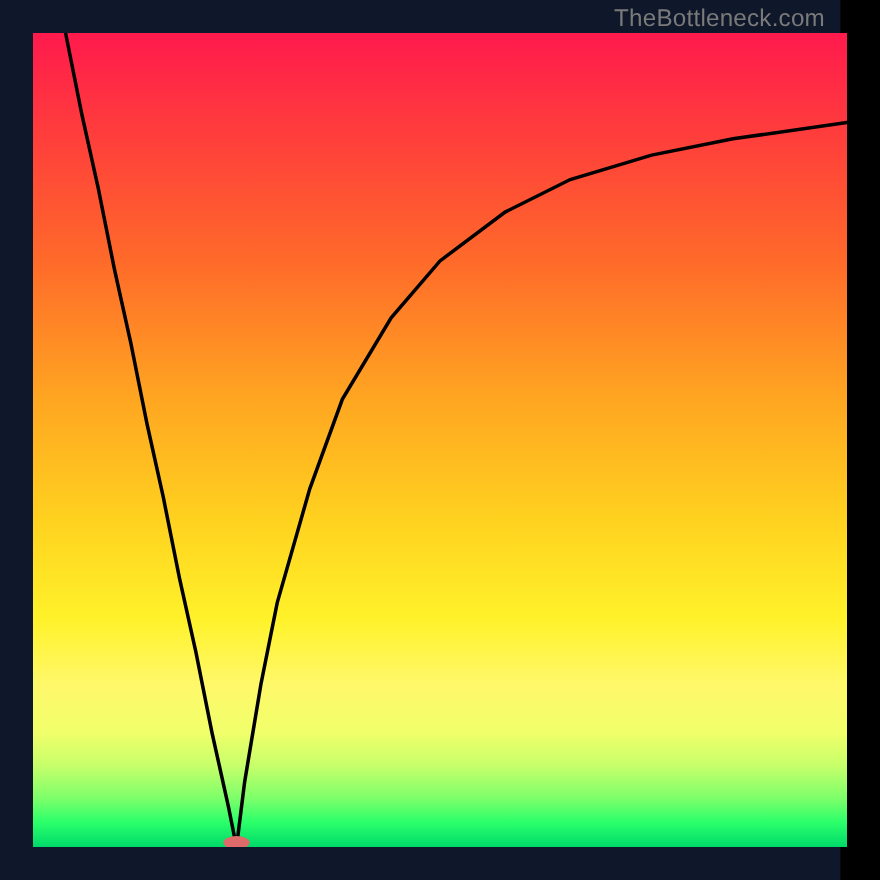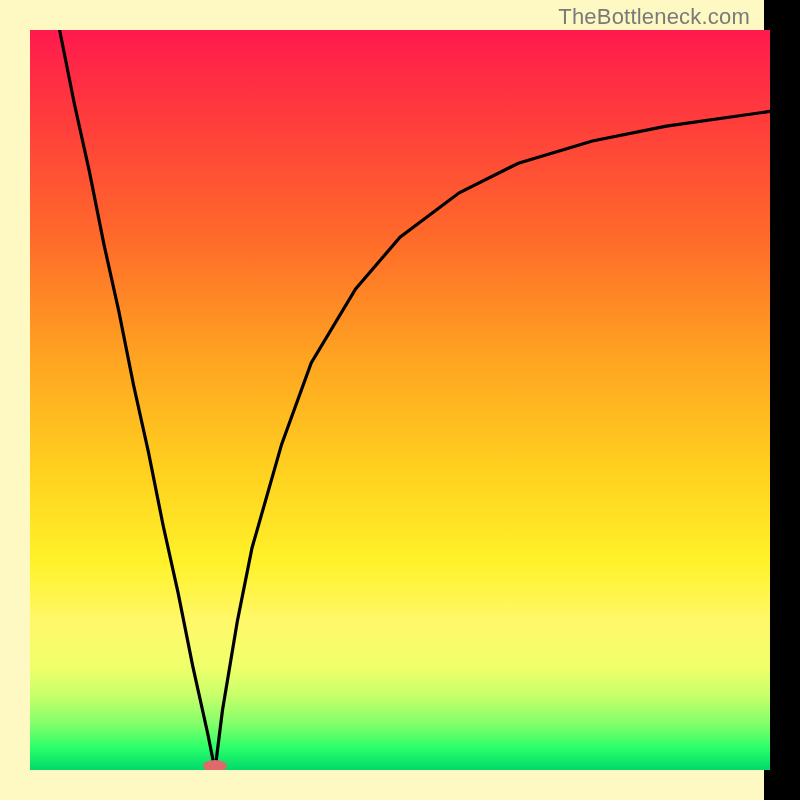--- a/index.html
+++ b/index.html
@@ -8,21 +8,21 @@
     width: 800px;
     height: 800px;
     overflow: hidden;
     background: #000;
     font-family: Arial, Helvetica, sans-serif;
   }
   .frame {
     position: relative;
     width: 764px;
     height: 800px;
-    background: #fef9c3;
+    background: #0f172a;
   }
   .plot {
     position: absolute;
     left: 30px;
     top: 30px;
     width: 740px;
     height: 740px;
     
     background: linear-gradient(
       to bottom,

